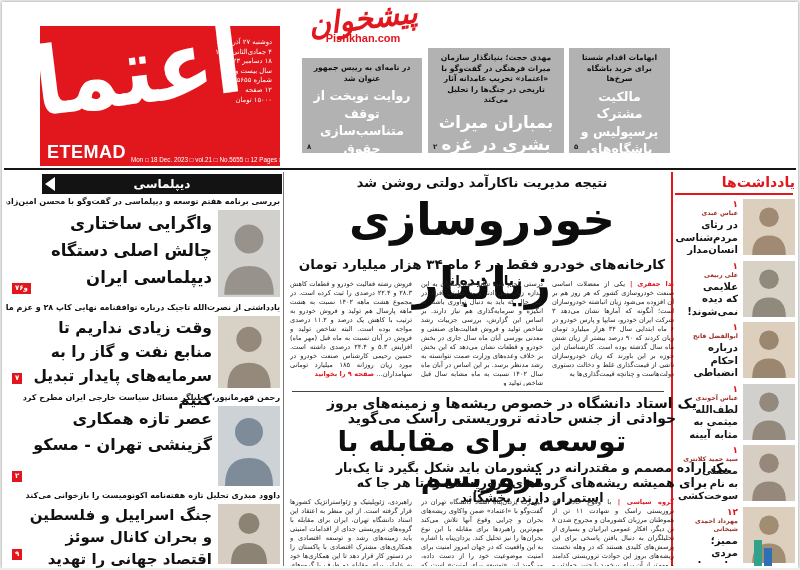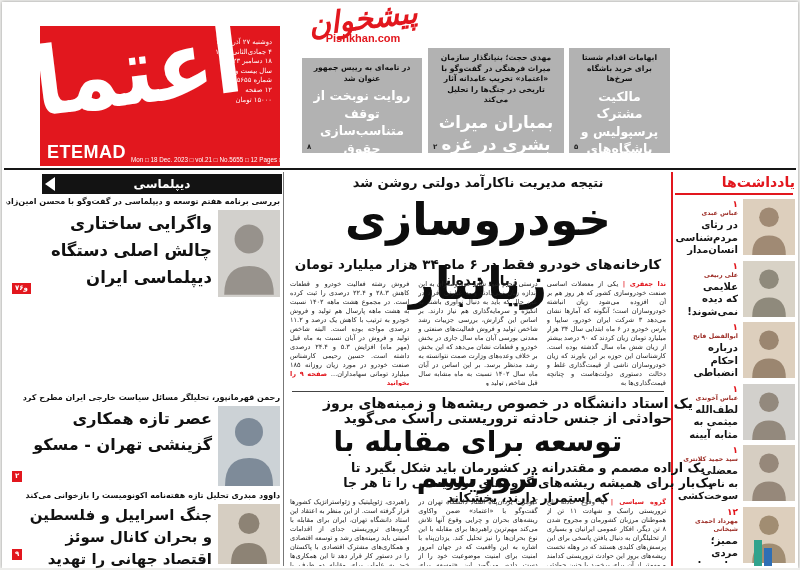--- a/index.html
+++ b/index.html
@@ -47,21 +47,21 @@
   .l-title{flex:1;font-weight:bold;color:#111;text-align:right;padding-left:14px;}
   .photo{background:#d4d1cb;overflow:hidden;flex:0 0 auto;}
   .photo svg{display:block;width:100%;height:100%;}
   .pbadge{position:absolute;left:6px;bottom:6px;background:#e2171e;color:#fff;font-size:7px;
           font-weight:bold;padding:2px 3px;line-height:7px;}
   .i1 .l-title{font-size:16.5px;line-height:27px;}
   .i2 .l-title{font-size:15.5px;line-height:24px;}
   .i3 .l-title{font-size:16px;line-height:26px;}
   .i4 .l-title{font-size:15px;line-height:22px;}
   
-  .center{position:absolute;left:283px;top:170px;width:386px;height:396px;}
+  .center{position:absolute;left:283px;top:170px;width:386px;height:396px;padding-left:8px;}
   .a-kicker{position:absolute;left:0;width:100%;text-align:center;font-weight:bold;color:#111;}
   .a-head{position:absolute;left:0;width:100%;text-align:center;font-weight:bold;color:#0d0d0d;}
   .a-sub{position:absolute;left:0;width:100%;text-align:center;font-weight:bold;color:#111;}
   .a-body{position:absolute;left:5px;right:5px;display:flex;direction:rtl;gap:9px;overflow:hidden;}
   .col{flex:1;font-size:6.6px;line-height:9px;color:#222;text-align:justify;direction:rtl;overflow:hidden;margin:0;}
   .byline{color:#e2171e;font-weight:bold;}
   .byline::after{content:" | ";}
   .readmore{display:inline;color:#e2171e;font-weight:bold;}
   .a1-kicker{top:3px;font-size:13px;}
   .a1-head{top:16px;font-size:45px;line-height:64px;}
@@ -148,20 +148,33 @@
         <svg viewBox="0 0 60 80">
             <circle cx="30" cy="26" r="14" fill="#97928c"></circle>
             <path d="M6 80 Q6 52 30 52 Q54 52 54 80 Z" fill="#97928c"></path>
           </svg>
       </div>
       <div class="l-title" dir="rtl">واگرایی ساختاری چالش اصلی دستگاه دیپلماسی ایران</div>
     </div>
     <span class="pbadge">۷و۶</span>
   </div>
 
+  <div class="litem i2" style="top:300px;height:88px;">
+    <div class="l-kicker" dir="rtl">یادداشتی از نصرت‌الله تاجیک درباره توافقنامه نهایی کاپ ۲۸ و عزم ما</div>
+    <div class="l-row">
+      <div class="photo ph-b" style="width:62px;height:72px;">
+        <svg viewBox="0 0 60 80">
+            <circle cx="30" cy="26" r="14" fill="#94897b"></circle>
+            <path d="M6 80 Q6 52 30 52 Q54 52 54 80 Z" fill="#94897b"></path>
+          </svg>
+      </div>
+      <div class="l-title" dir="rtl">وقت زیادی نداریم تا منابع نفت و گاز را به سرمایه‌های پایدار تبدیل کنیم</div>
+    </div>
+    <span class="pbadge">۷</span>
+  </div>
 
   <div class="litem i3" style="top:390px;height:96px;">
     <div class="l-kicker" dir="rtl">رحمن قهرمانپور، تحلیلگر مسائل سیاست خارجی ایران مطرح کرد</div>
     <div class="l-row">
       <div class="photo ph-c" style="width:62px;height:80px;">
         <svg viewBox="0 0 60 80">
             <circle cx="30" cy="26" r="14" fill="#7e8b99"></circle>
             <path d="M6 80 Q6 52 30 52 Q54 52 54 80 Z" fill="#7e8b99"></path>
           </svg>
       </div>

